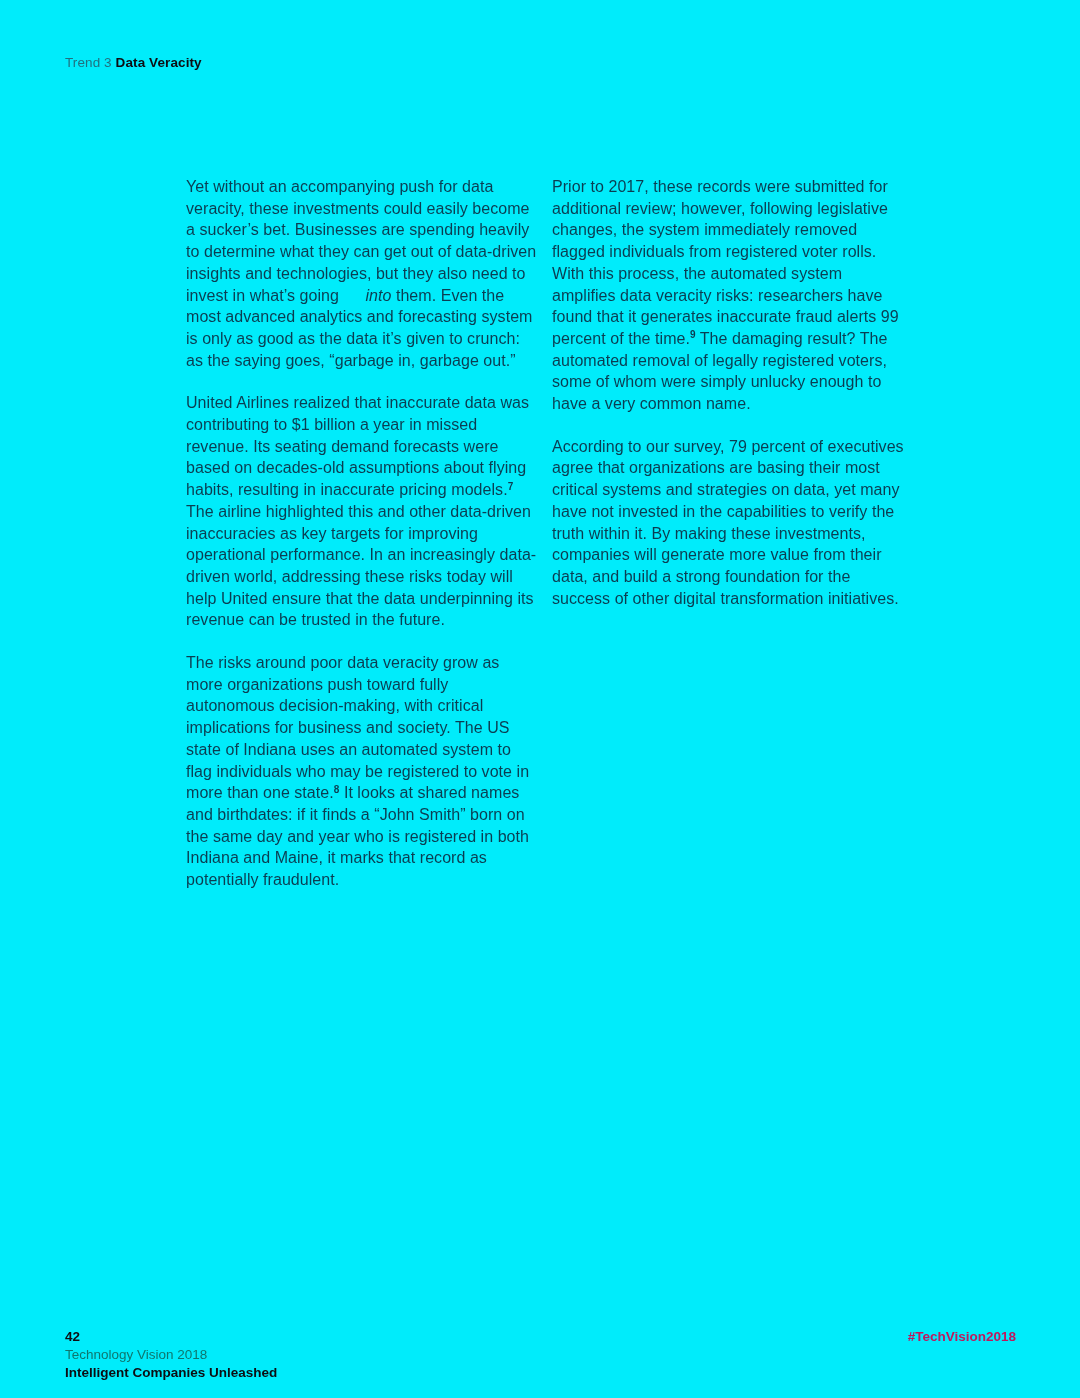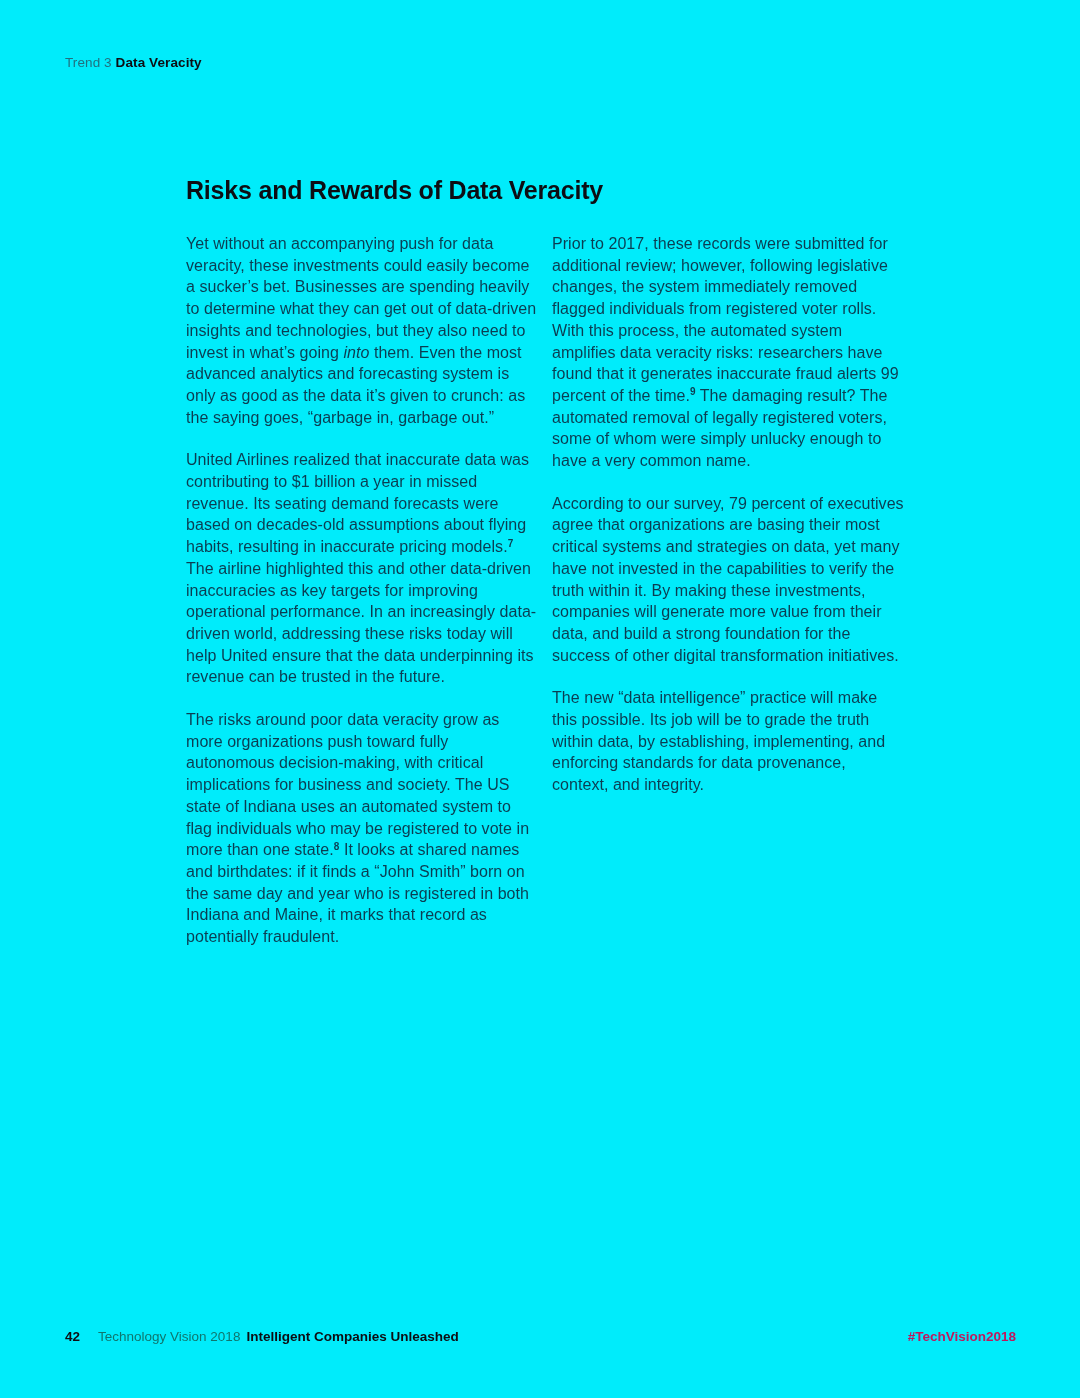--- a/index.html
+++ b/index.html
@@ -61,35 +61,37 @@
   .col p sup {
     font-size: 10px;
     font-weight: 700;
     line-height: 0;
     vertical-align: baseline;
     position: relative;
     top: -5.5px;
   }
   .col p em {
     font-style: italic;
+    margin-left: 22px;
   }
   .page-footer {
     position: absolute;
     top: 1328px;
     left: 65px;
     right: 64px;
     display: flex;
     justify-content: space-between;
     align-items: baseline;
     font-size: 13.5px;
     line-height: 18px;
   }
   .footer-left {
     display: flex;
     align-items: baseline;
+    flex-direction: column;
   }
   .page-number {
     font-weight: 700;
     color: #0D0D13;
     margin-right: 18px;
   }
   .publication {
     color: #0f766e;
     margin-right: 6px;
   }
@@ -107,32 +109,30 @@
 
 <div class="page">
 
   <div class="page-header">
     <span class="trend-label">Trend 3</span>
     <span> </span>
     <span class="trend-name">Data Veracity</span>
   </div>
 
   <div class="content">
-    <h1 class="article-title">Risks and Rewards of Data Veracity</h1>
 
     <div class="columns">
       <div class="col">
         <p><span>Yet without an accompanying push for data veracity, these investments could easily become a sucker’s bet. Businesses are spending heavily to determine what they can get out of data-driven insights and technologies, but they also need to invest in what’s going </span><em>into</em><span> them. Even the most advanced analytics and forecasting system is only as good as the data it’s given to crunch: as the saying goes, “garbage in, garbage out.”</span></p>
         <p><span>United Airlines realized that inaccurate data was contributing to $1 billion a year in missed revenue. Its seating demand forecasts were based on decades-old assumptions about flying habits, resulting in inaccurate pricing models.</span><sup>7</sup><span> The airline highlighted this and other data-driven inaccuracies as key targets for improving operational performance. In an increasingly data-driven world, addressing these risks today will help United ensure that the data underpinning its revenue can be trusted in the future.</span></p>
         <p><span>The risks around poor data veracity grow as more organizations push toward fully autonomous decision-making, with critical implications for business and society. The US state of Indiana uses an automated system to flag individuals who may be registered to vote in more than one state.</span><sup>8</sup><span> It looks at shared names and birthdates: if it finds a “John Smith” born on the same day and year who is registered in both Indiana and Maine, it marks that record as potentially fraudulent.</span></p>
       </div>
       <div class="col">
         <p><span>Prior to 2017, these records were submitted for additional review; however, following legislative changes, the system immediately removed flagged individuals from registered voter rolls. With this process, the automated system amplifies data veracity risks: researchers have found that it generates inaccurate fraud alerts 99 percent of the time.</span><sup>9</sup><span> The damaging result? The automated removal of legally registered voters, some of whom were simply unlucky enough to have a very common name.</span></p>
         <p><span>According to our survey, 79 percent of executives agree that organizations are basing their most critical systems and strategies on data, yet many have not invested in the capabilities to verify the truth within it. By making these investments, companies will generate more value from their data, and build a strong foundation for the success of other digital transformation initiatives.</span></p>
-        <p><span>The new “data intelligence” practice will make this possible. Its job will be to grade the truth within data, by establishing, implementing, and enforcing standards for data provenance, context, and integrity.</span></p>
       </div>
     </div>
   </div>
 
   <div class="page-footer">
     <div class="footer-left">
       <span class="page-number">42</span>
       <span class="publication">Technology Vision 2018</span>
       <span class="report-title">Intelligent Companies Unleashed</span>
     </div>

